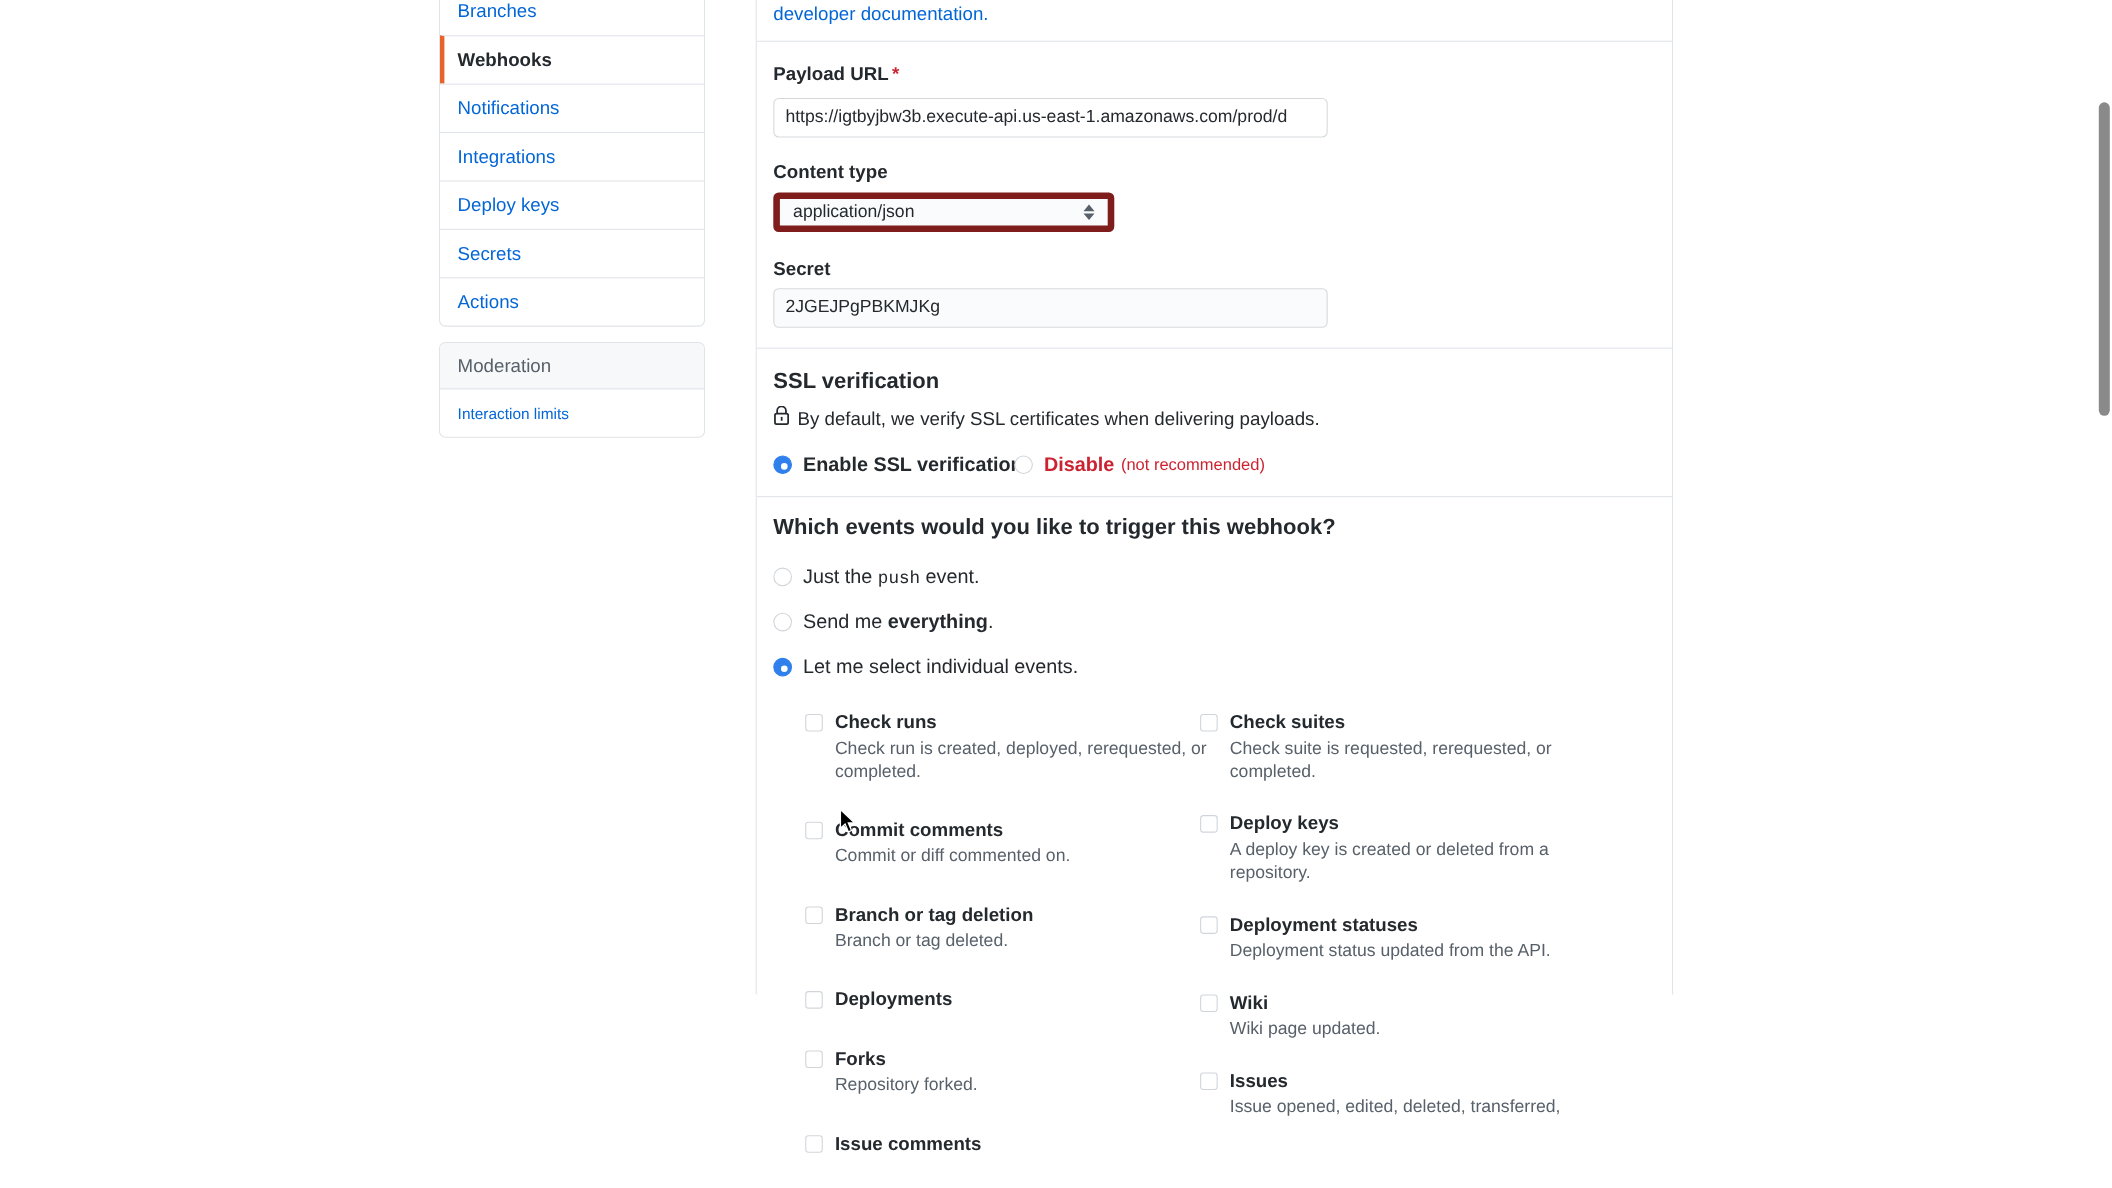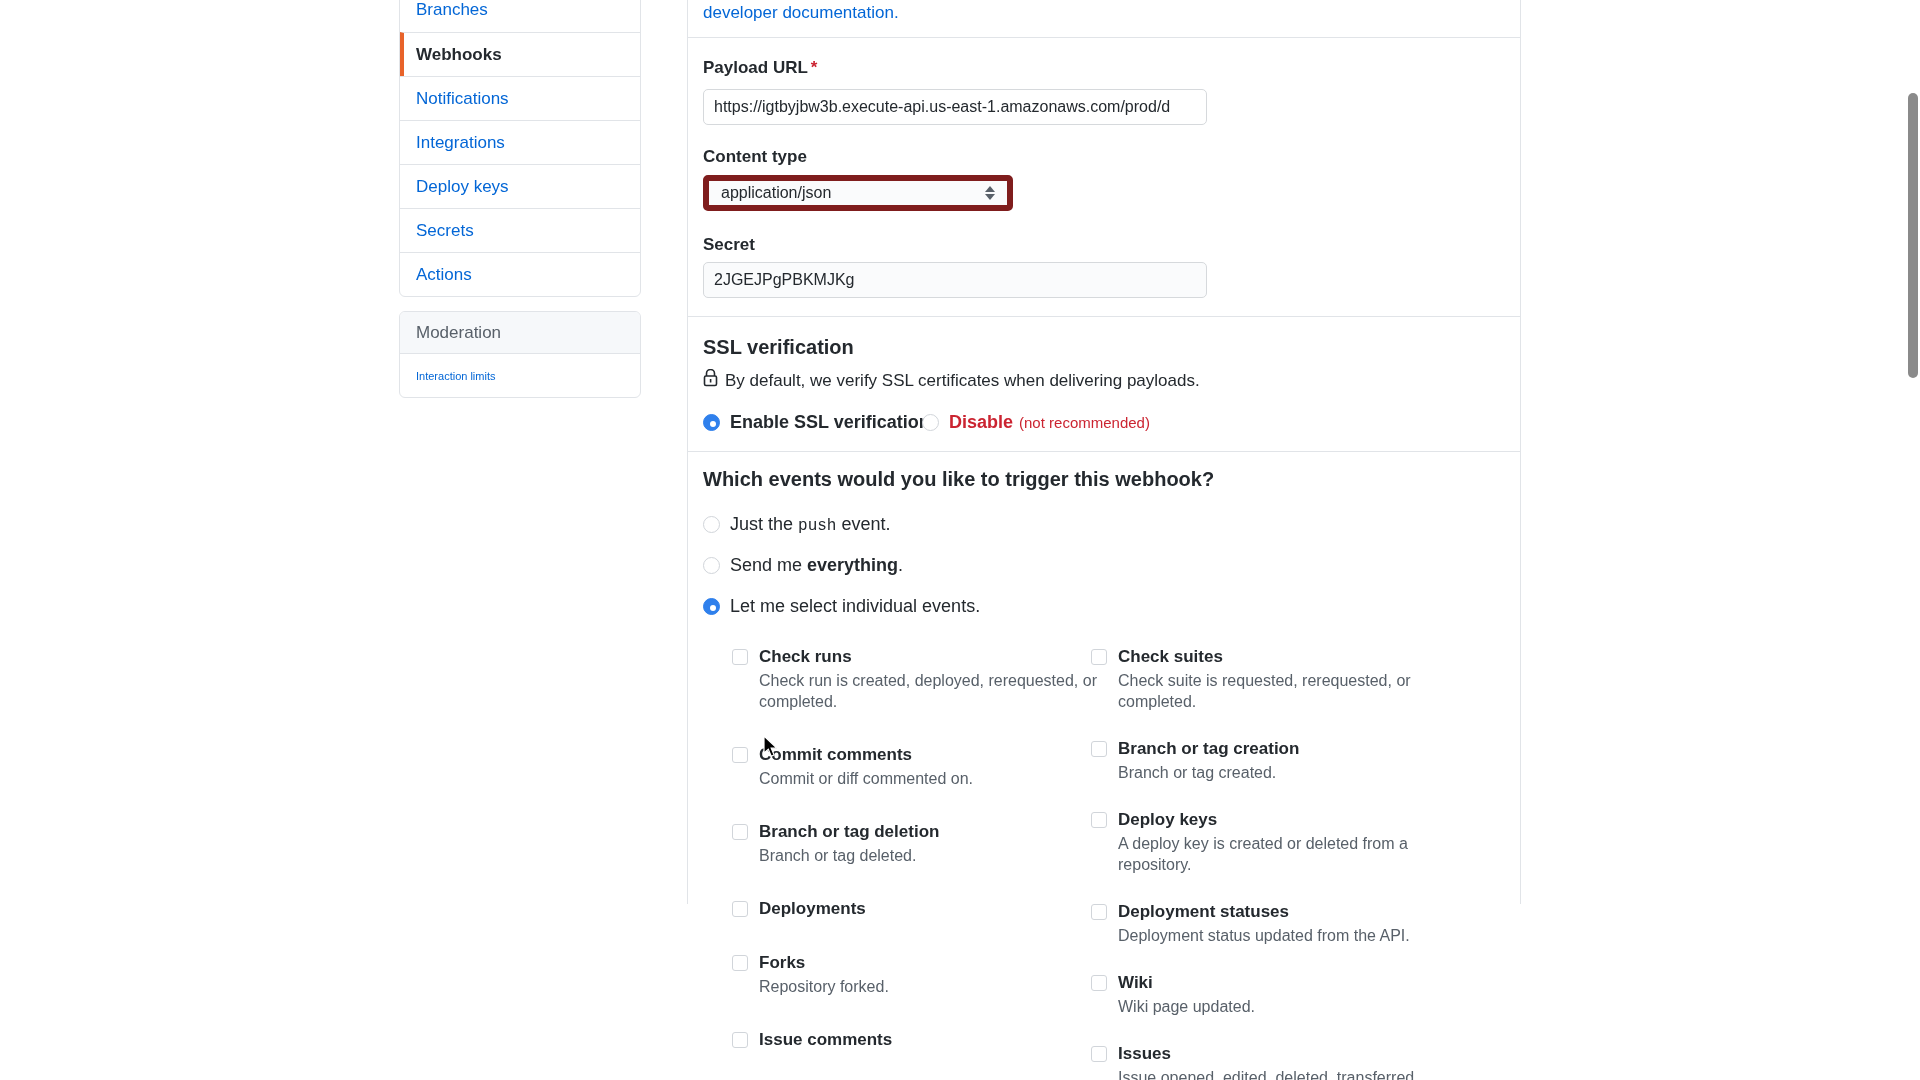--- a/index.html
+++ b/index.html
@@ -12,21 +12,21 @@
              border:1px solid #e1e4e8; border-radius:6px; background:#fff; overflow:hidden; }
   .sidenav .item { display:flex; align-items:center; height:44px; padding-left:16px;
                    border-top:1px solid #e1e4e8; font-size:17px; color:#0366d6; cursor:pointer; }
   .sidenav .item:first-child { border-top:none; }
   .sidenav .item.active { color:#24292e; font-weight:bold; border-left:4px solid #e8632a; padding-left:12px; }
   .modbox { position:absolute; left:399px; top:311px; width:242px;
             border:1px solid #e1e4e8; border-radius:6px; background:#fff; overflow:hidden; }
   .modbox .header { display:flex; align-items:center; height:42px; padding-left:16px;
                     background:#f6f8fa; border-bottom:1px solid #e1e4e8; font-size:17px; color:#586069; }
   .modbox .item { display:flex; align-items:center; height:43px; padding-left:16px;
-                  font-size:11px; color:#0366d6; cursor:pointer; }
+                  font-size:14px; color:#0366d6; cursor:pointer; }
 
   
   .main { position:absolute; left:687px; top:0; width:834px; height:904px;
           border-left:1px solid #e1e4e8; border-right:1px solid #e1e4e8; background:#fff; }
   .divider { position:absolute; left:0; right:0; height:1px; background:#e1e4e8; }
   .doc-link { position:absolute; left:15px; top:3px; font-size:17px; color:#0366d6; cursor:pointer; }
   .field-label { position:absolute; left:15px; font-size:17px; font-weight:bold; }
   .required { color:#cb2431; margin-left:3px; }
   .text-input { position:absolute; left:15px; width:504px; height:36px;
                 border:1px solid #d6d9dc; border-radius:5px; padding:0 10px;
@@ -201,25 +201,20 @@
     </div>
 
     <div class="evcol right">
       <div class="evitem">
         <span class="checkbox"></span>
         <div class="evtitle">Check suites</div>
         <div class="evdesc">Check suite is requested, rerequested, or completed.</div>
       </div>
       <div class="evitem">
         <span class="checkbox"></span>
-        <div class="evtitle">Branch or tag creation</div>
-        <div class="evdesc">Branch or tag created.</div>
-      </div>
-      <div class="evitem">
-        <span class="checkbox"></span>
         <div class="evtitle">Deploy keys</div>
         <div class="evdesc">A deploy key is created or deleted from a repository.</div>
       </div>
       <div class="evitem">
         <span class="checkbox"></span>
         <div class="evtitle">Deployment statuses</div>
         <div class="evdesc">Deployment status updated from the API.</div>
       </div>
       <div class="evitem">
         <span class="checkbox"></span>

